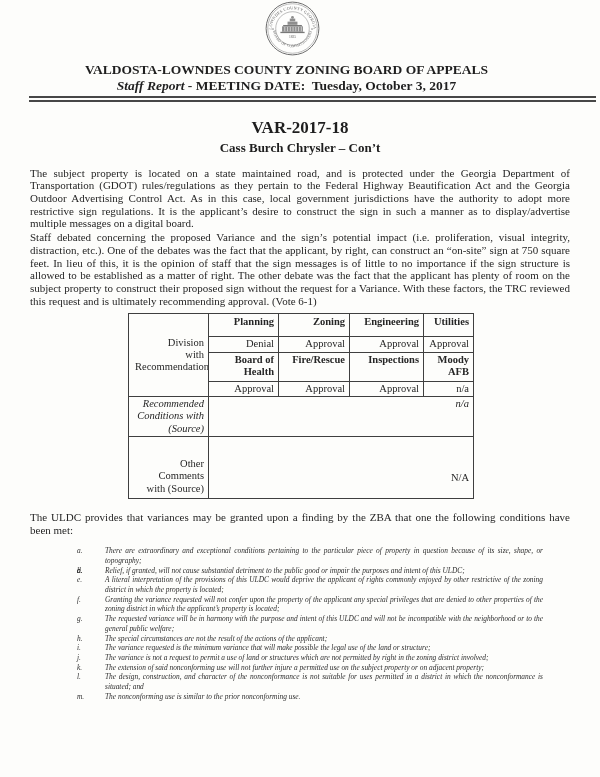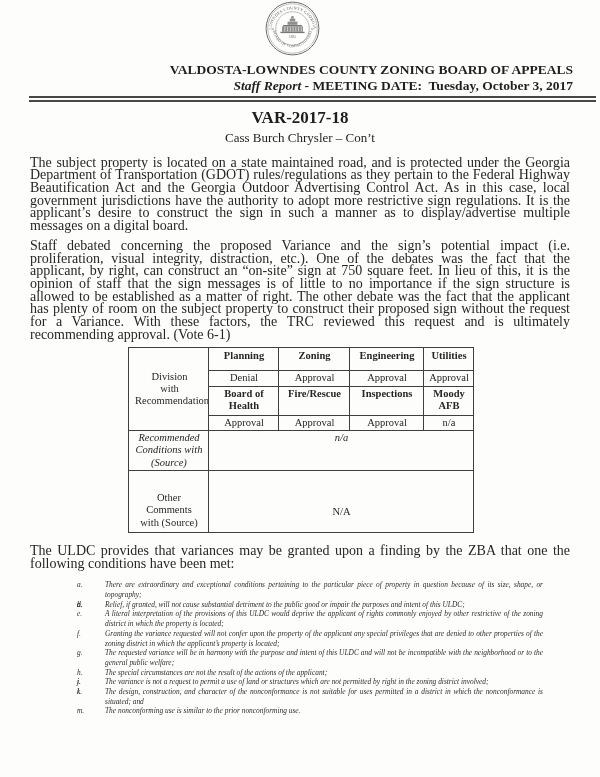--- a/index.html
+++ b/index.html
@@ -6,44 +6,44 @@
   .page {
     position:relative; width:600px; height:777px; margin:0 auto;
     background:#fdfdfb; color:#292929; overflow:hidden;
     font-family:"Liberation Serif", serif;
   }
 
   
   .seal { position:absolute; top:1px; left:265px; width:55px; height:55px; }
 
   
-  .letterhead { padding-top:62px; padding-right:27px; text-align:right;
+  .letterhead { padding-top:62px; padding-right:27px; text-align:center;
     font-weight:bold; font-size:13.5px; line-height:15.5px; color:#1f1f1f; }
   .letterhead .staff { font-style:italic; }
   .letterhead .meeting-rest { white-space:pre-wrap;margin-top:26px; }
 
   .double-rule { margin:3px 4px 0 29px; height:1.6px;
     border-top:2.2px solid #474747; border-bottom:2.2px solid #474747; }
 
-  .case-number { margin-top:6px; text-align:center; font-weight:bold;
+  .case-number { margin-top:16px; text-align:center; font-weight:bold;
     font-size:17px; line-height:19px; color:#1e1e1e; }
-  .case-title { margin-top:3px; text-align:center; font-weight:normal;
+  .case-title { margin-top:3px; text-align:center; font-weight:bold;
     font-size:13px; line-height:15px; color:#1e1e1e; }
 
-  .body-par { margin:12px 30px 0 30px; font-size:14px; line-height:12.7px;
+  .body-par { margin:12px 30px 0 30px; font-size:11px; line-height:12.7px;
     text-align:justify; color:#262626; }
-  .body-par.second { margin-top:7px; }
+  .body-par.second { margin-top:1px; }
   .body-par.uldc { margin-top:12px; }
 
   
   .rec-table { border-collapse:collapse; table-layout:fixed;
     margin:6px 0 0 128px; width:345px;
     font-size:10.5px; line-height:12.3px; color:#262626; }
   .rec-table td, .rec-table th { border:1px solid #3f3f3f;
-    padding:1px 4px 1px 5px; vertical-align:top; text-align:center;
+    padding:1px 4px 1px 5px; vertical-align:top; text-align:right;
     font-weight:normal; overflow:hidden; }
   .rec-table th { font-weight:bold; }
   .r1 th { height:19px; padding-top:2px; }
   .r2 td { height:12px; }
   .r3 th { height:26px; }
   .r4 td { height:12px; }
   .r5 td { height:34px; }
   .r6 td { height:46px; }
   .div-cell { vertical-align:middle !important; white-space:pre-line; padding-left:6px !important; }
   .rc-label { white-space:pre-line;font-style:italic; }
@@ -166,20 +166,20 @@
 
   <div class="conditions">
     <div class="cond"><span class="cl">a.</span><span class="ct">There are extraordinary and exceptional conditions pertaining to the particular piece of property in question because of its size, shape, or topography;</span></div>
     <div class="cond"><span class="cl">b.</span></div>
     <div class="cond"><span class="cl">c.</span></div>
     <div class="cond"><span class="cl">d.</span><span class="ct">Relief, if granted, will not cause substantial detriment to the public good or impair the purposes and intent of this ULDC;</span></div>
     <div class="cond"><span class="cl">e.</span><span class="ct">A literal interpretation of the provisions of this ULDC would deprive the applicant of rights commonly enjoyed by other restrictive of the zoning district in which the property is located;</span></div>
     <div class="cond"><span class="cl">f.</span><span class="ct">Granting the variance requested will not confer upon the property of the applicant any special privileges that are denied to other properties of the zoning district in which the applicant’s property is located;</span></div>
     <div class="cond"><span class="cl">g.</span><span class="ct">The requested variance will be in harmony with the purpose and intent of this ULDC and will not be incompatible with the neighborhood or to the general public welfare;</span></div>
     <div class="cond"><span class="cl">h.</span><span class="ct">The special circumstances are not the result of the actions of the applicant;</span></div>
-    <div class="cond"><span class="cl">i.</span></div>
+    <div class="cond"><span class="cl">i.</span><span class="ct">The variance requested is the minimum variance that will make possible the legal use of the land or structure;</span></div>
     <div class="cond"><span class="cl">j.</span><span class="ct">The variance is not a request to permit a use of land or structures which are not permitted by right in the zoning district involved;</span></div>
-    <div class="cond"><span class="cl">k.</span></div>
+    <div class="cond"><span class="cl">k.</span><span class="ct">The extension of said nonconforming use will not further injure a permitted use on the subject property or on adjacent property;</span></div>
     <div class="cond"><span class="cl">l.</span><span class="ct">The design, construction, and character of the nonconformance is not suitable for uses permitted in a district in which the nonconformance is situated; and</span></div>
     <div class="cond"><span class="cl">m.</span><span class="ct">The nonconforming use is similar to the prior nonconforming use.</span></div>
   </div>
 
 </div>
 
 </body></html>

